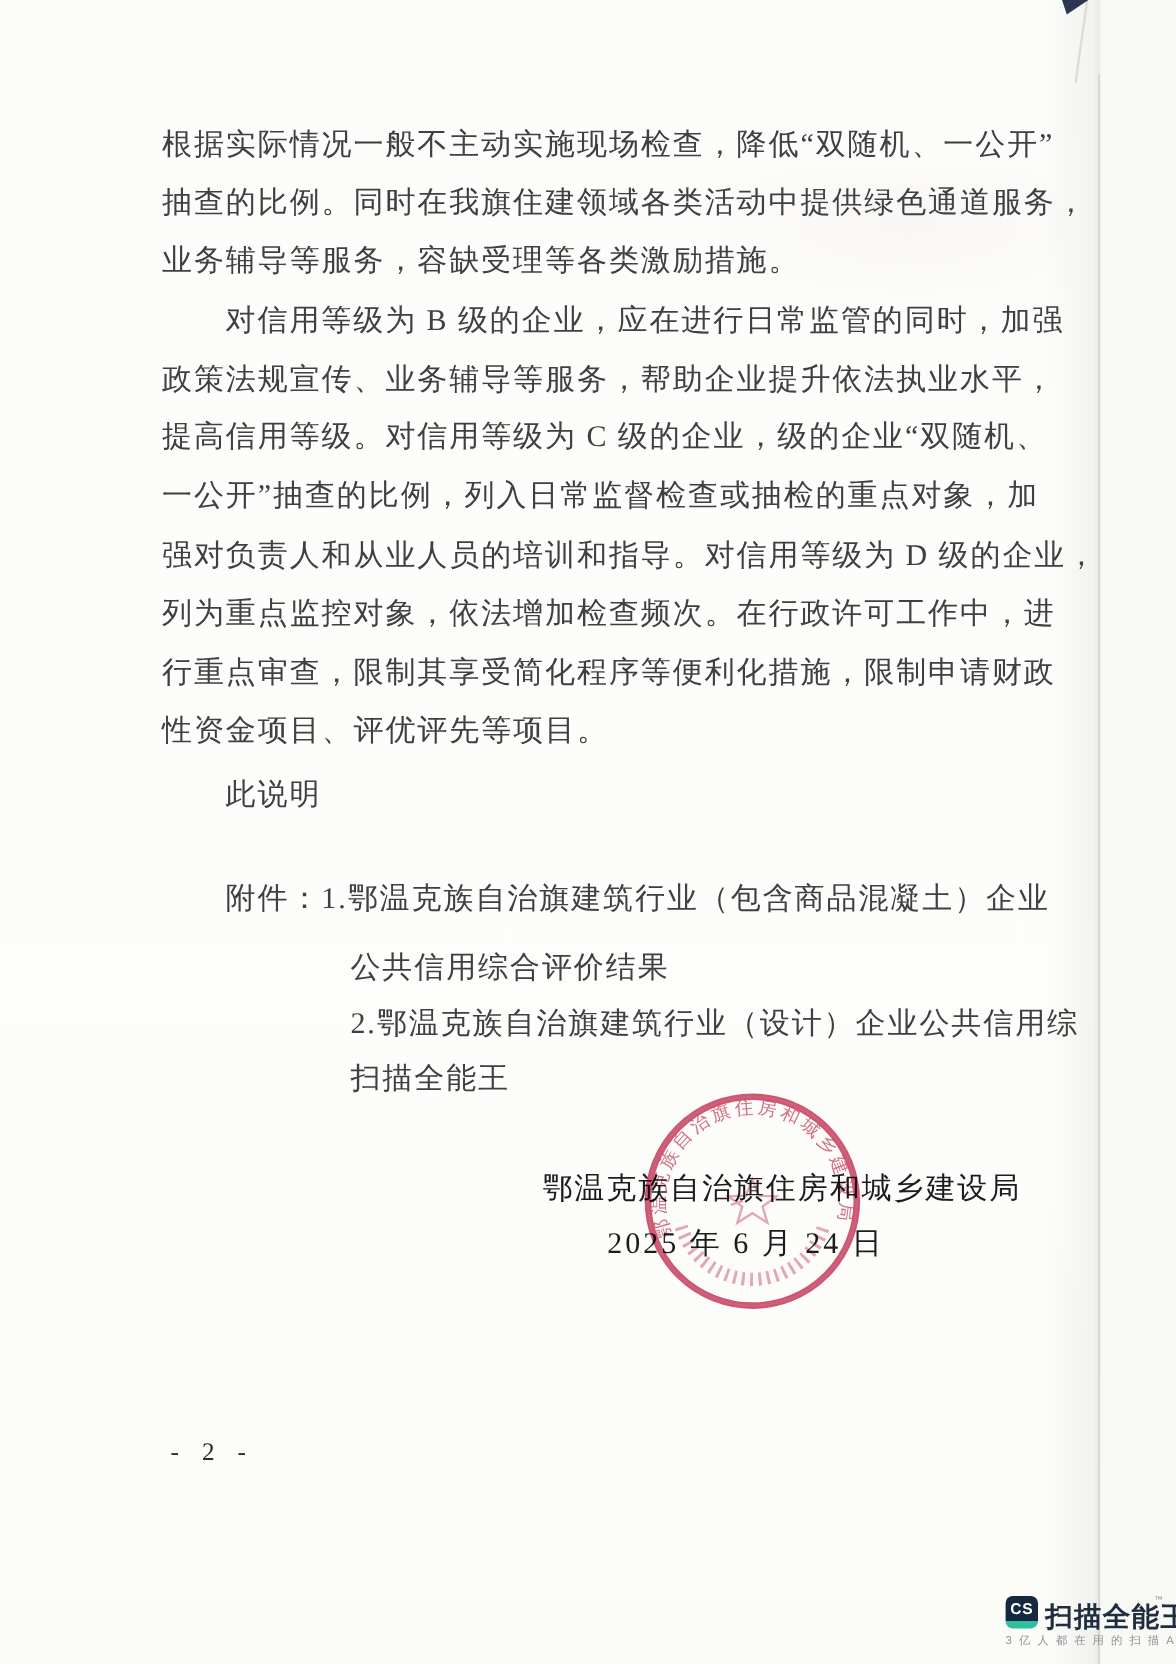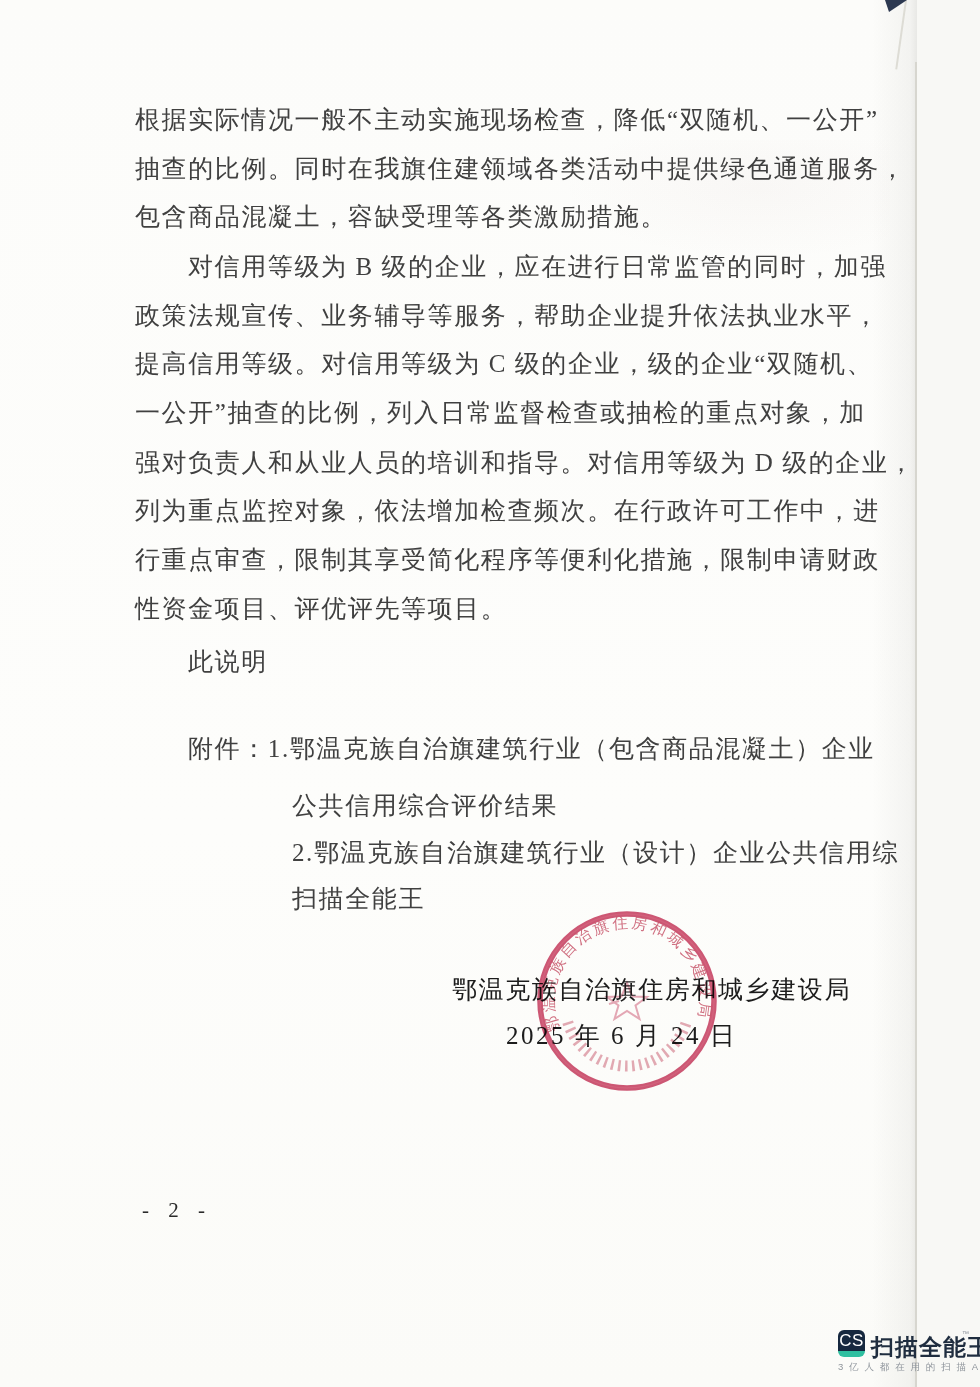--- a/index.html
+++ b/index.html
@@ -59,21 +59,21 @@
   .cam{
     position:absolute;left:836px;top:1328px;width:140px;height:48px;
     font-family:"Liberation Sans","DejaVu Sans",sans-serif;
   }
   .cs-icon{
     position:absolute;left:2px;top:2px;width:27px;height:27px;border-radius:6px;
     background:linear-gradient(180deg,#16283f 0%,#16283f 76%,#2fbfa0 76%,#2fbfa0 100%);
     display:flex;align-items:flex-start;justify-content:center;
   }
   .cs-icon span{
-    color:#ffffff;font-weight:normal;font-size:17px;line-height:21px;letter-spacing:0.5px;
+    color:#ffffff;font-weight:bold;font-size:13px;line-height:21px;letter-spacing:0.5px;
   }
   .cam-name{
     position:absolute;left:35px;top:4px;
     font-size:23px;font-weight:bold;color:#1f2d3f;letter-spacing:1px;white-space:nowrap;
   }
   .cam-tm{
     position:absolute;left:126px;top:2px;font-size:7px;color:#8a9099;
   }
   .cam-tagline{
     position:absolute;left:2px;top:33px;
@@ -94,21 +94,21 @@
   <div class="smudge"></div>
   <div class="edge-shadow"></div>
   <div class="edge-line"></div>
   <div class="edge-line-top"></div>
   <div class="right-strip"></div>
   <div class="corner-notch"></div>
 
   <div>
     <div class="bl" style="top:103px">根据实际情况一般不主动实施现场检查，降低“双随机、一公开”</div>
     <div class="bl" style="top:152px">抽查的比例。同时在我旗住建领域各类活动中提供绿色通道服务，</div>
-    <div class="bl" style="top:200px">包含商品混凝土，容缺受理等各类激励措施。</div>
+    <div class="bl" style="top:200px">业务辅导等服务，容缺受理等各类激励措施。</div>
     <div class="bl indent" style="top:250px">对信用等级为 B 级的企业，应在进行日常监管的同时，加强</div>
     <div class="bl" style="top:299px">政策法规宣传、业务辅导等服务，帮助企业提升依法执业水平，</div>
     <div class="bl" style="top:347px">提高信用等级。对信用等级为 C 级的企业，级的企业“双随机、</div>
     <div class="bl" style="top:396px">一公开”抽查的比例，列入日常监督检查或抽检的重点对象，加</div>
     <div class="bl" style="top:446px">强对负责人和从业人员的培训和指导。对信用等级为 D 级的企业，</div>
     <div class="bl" style="top:494px">列为重点监控对象，依法增加检查频次。在行政许可工作中，进</div>
     <div class="bl" style="top:543px">行重点审查，限制其享受简化程序等便利化措施，限制申请财政</div>
     <div class="bl" style="top:592px">性资金项目、评优评先等项目。</div>
     <div class="bl indent" style="top:645px">此说明</div>
   </div>

